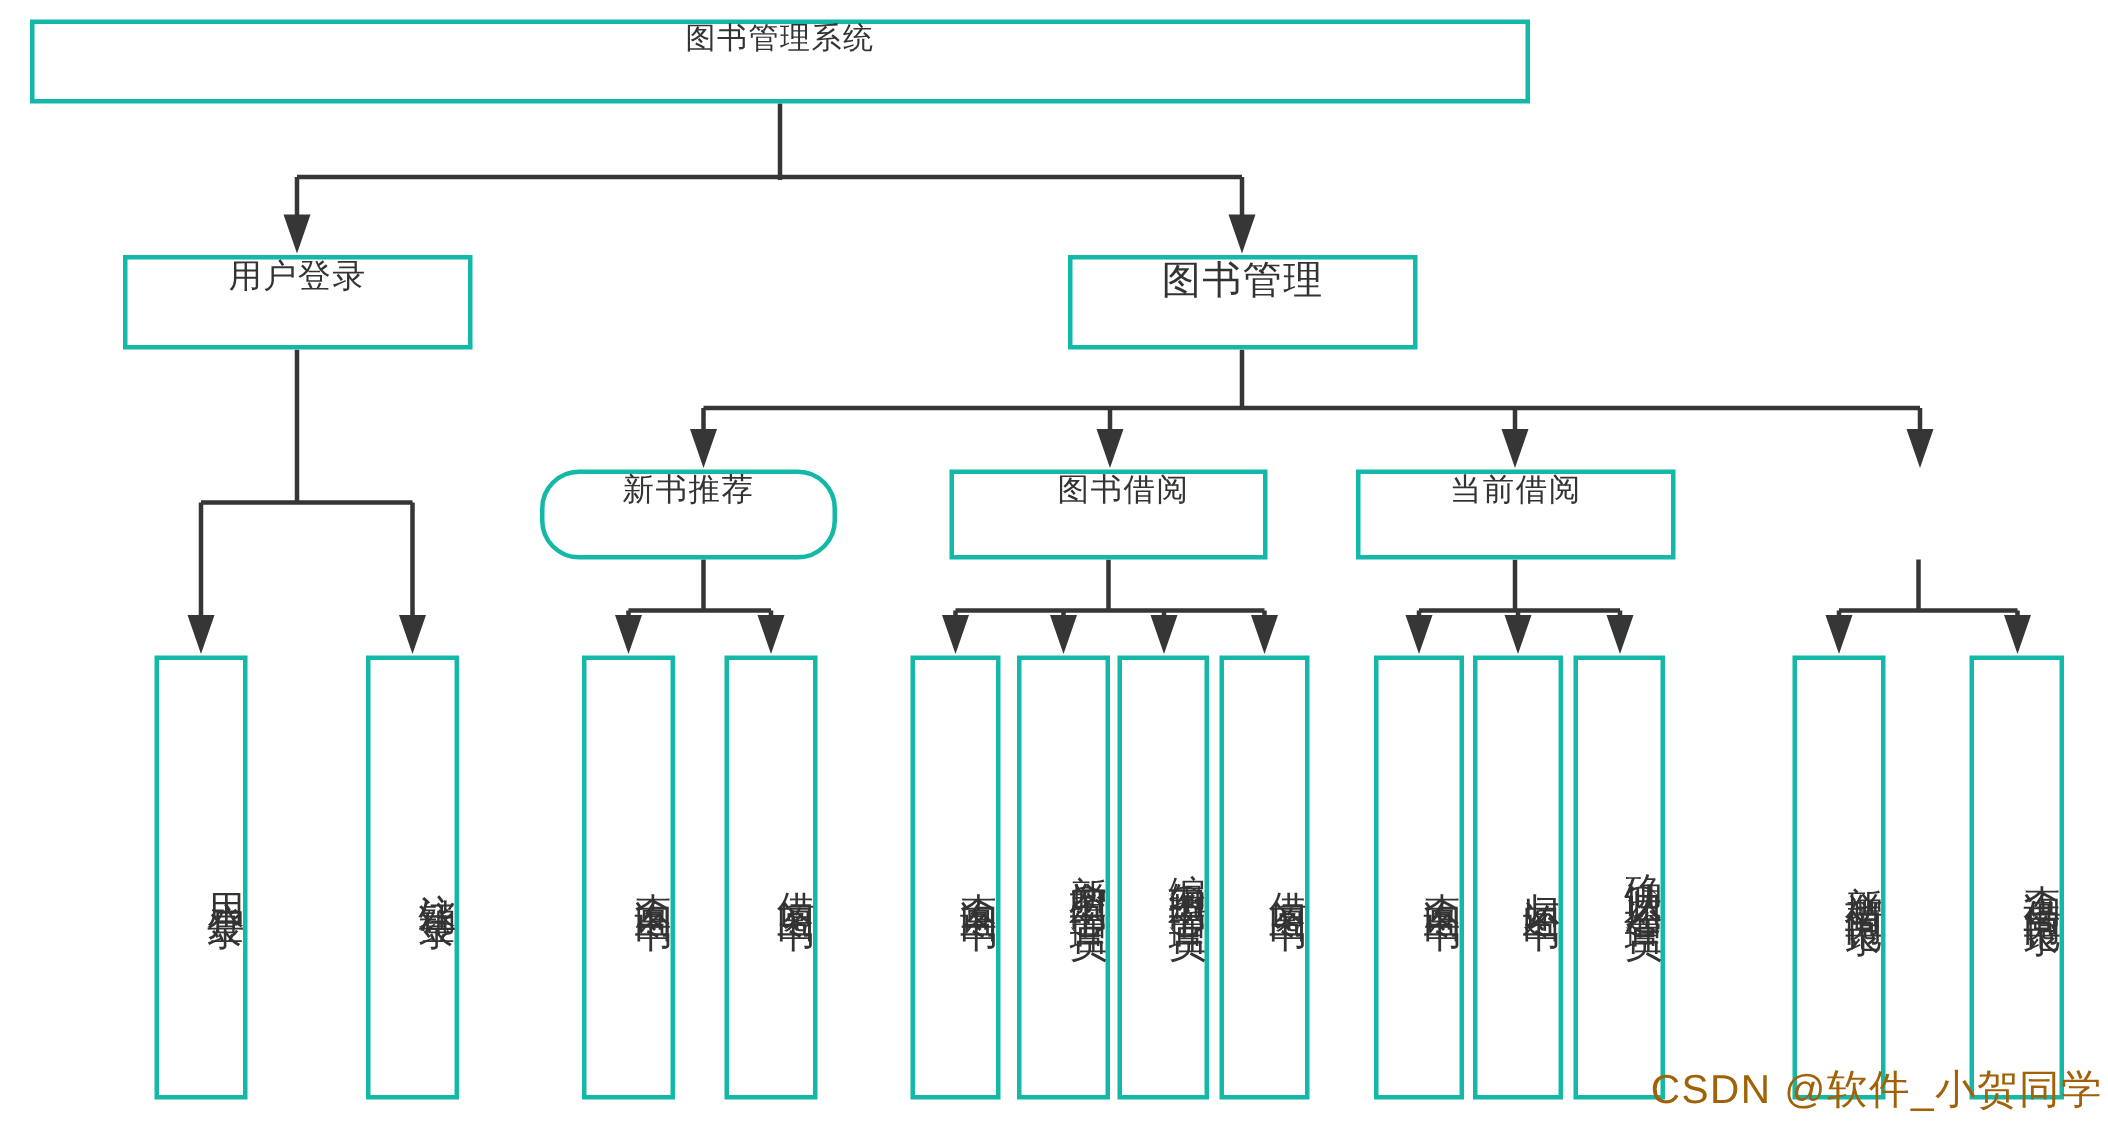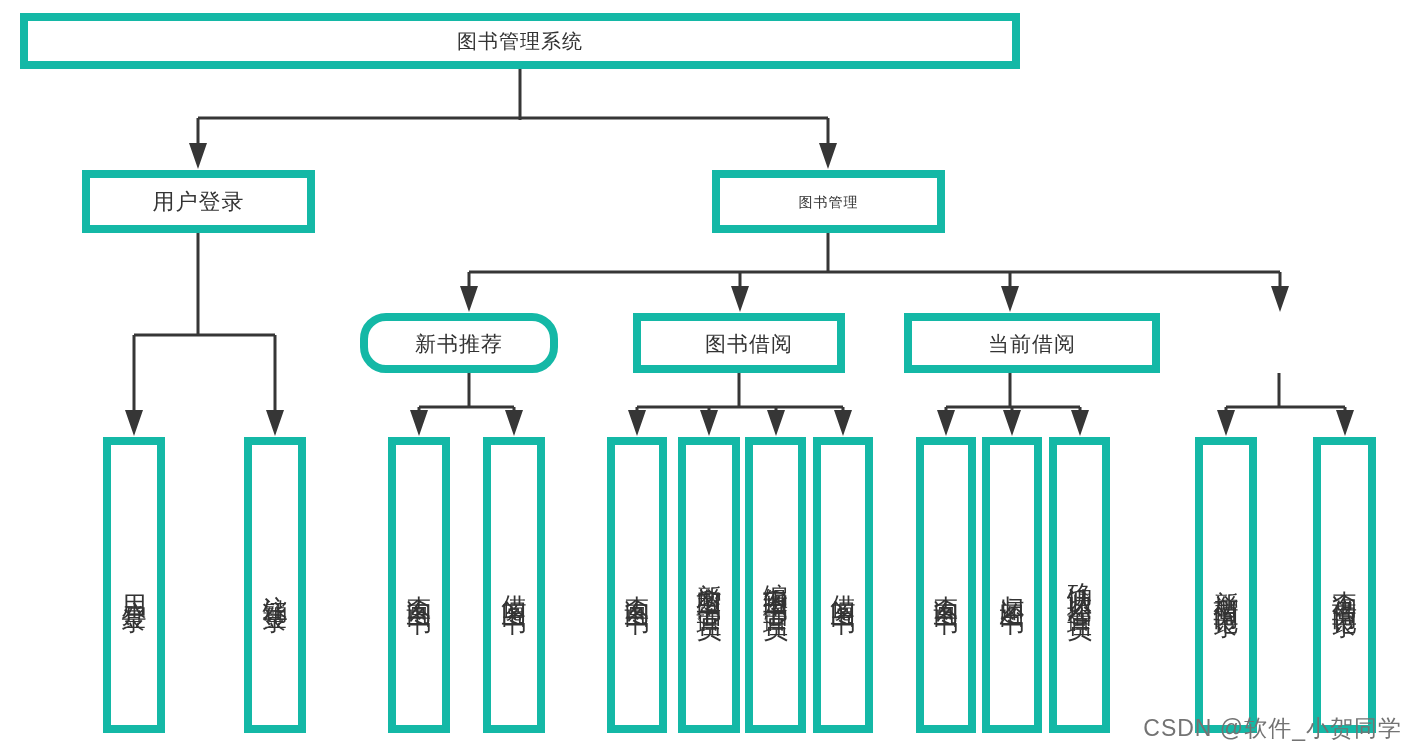--- a/index.html
+++ b/index.html
@@ -16,41 +16,40 @@
   }
   .wires {
     position: absolute;
     left: 0; top: 0;
     width: 1405px; height: 747px;
   }
   .node {
     position: absolute;
     box-sizing: border-box;
     background: #ffffff;
-    border: 8px solid #14b8a6;
+    border: 3px solid #14b8a6;
     color: #333333;
     display: flex;
-    align-items: center;
     justify-content: center;
     line-height: 1;
   }
   .node.h span { white-space: nowrap; letter-spacing: 1px; }
   .node.v {
     writing-mode: vertical-rl;
   }
   .node.v span {
     letter-spacing: 5px;
     white-space: nowrap;
   }
   .watermark {
     position: absolute;
     right: 3px;
     bottom: 3px;
-    font-size: 23px;
-    color: #737373;
+    font-size: 27px;
+    color: #a16207;
     letter-spacing: 1px;
     white-space: nowrap;
   }
 </style>
 </head>
 <body>
 
 <div class="canvas">
 
   <svg class="wires" viewBox="0 0 1405 747" xmlns="http://www.w3.org/2000/svg">
@@ -91,31 +90,31 @@
     </g>
   </svg>
 
   <div class="node h" style="left:20px; top:13px; width:1000px; height:56px; font-size:20px;">
     <span>图书管理系统</span>
   </div>
 
   <div class="node h" style="left:82px; top:170px; width:233px; height:63px; font-size:22px;">
     <span>用户登录</span>
   </div>
-  <div class="node h" style="left:712px; top:170px; width:233px; height:63px; font-size:14px;">
+  <div class="node h" style="left:712px; top:170px; width:233px; height:63px; font-size:26px;">
     <span>图书管理</span>
   </div>
 
   <div class="node h" style="left:360px; top:313px; width:198px; height:60px; font-size:21px;border-radius:26px;">
     <span>新书推荐</span>
   </div>
   <div class="node h" style="left:633px; top:313px; width:212px; height:60px; font-size:21px;padding-left:20px;">
     <span>图书借阅</span>
   </div>
-  <div class="node h" style="left:904px; top:313px; width:256px; height:60px; font-size:21px;">
+  <div class="node h" style="left:904px; top:313px; width:213px; height:60px; font-size:21px;">
     <span>当前借阅</span>
   </div>
 
   <div class="node v" style="left:103px; top:437px; width:62px; height:296px; font-size:25px;">
     <span>用户登录</span>
   </div>
   <div class="node v" style="left:244px; top:437px; width:62px; height:296px; font-size:25px;">
     <span>注销登录</span>
   </div>
 

